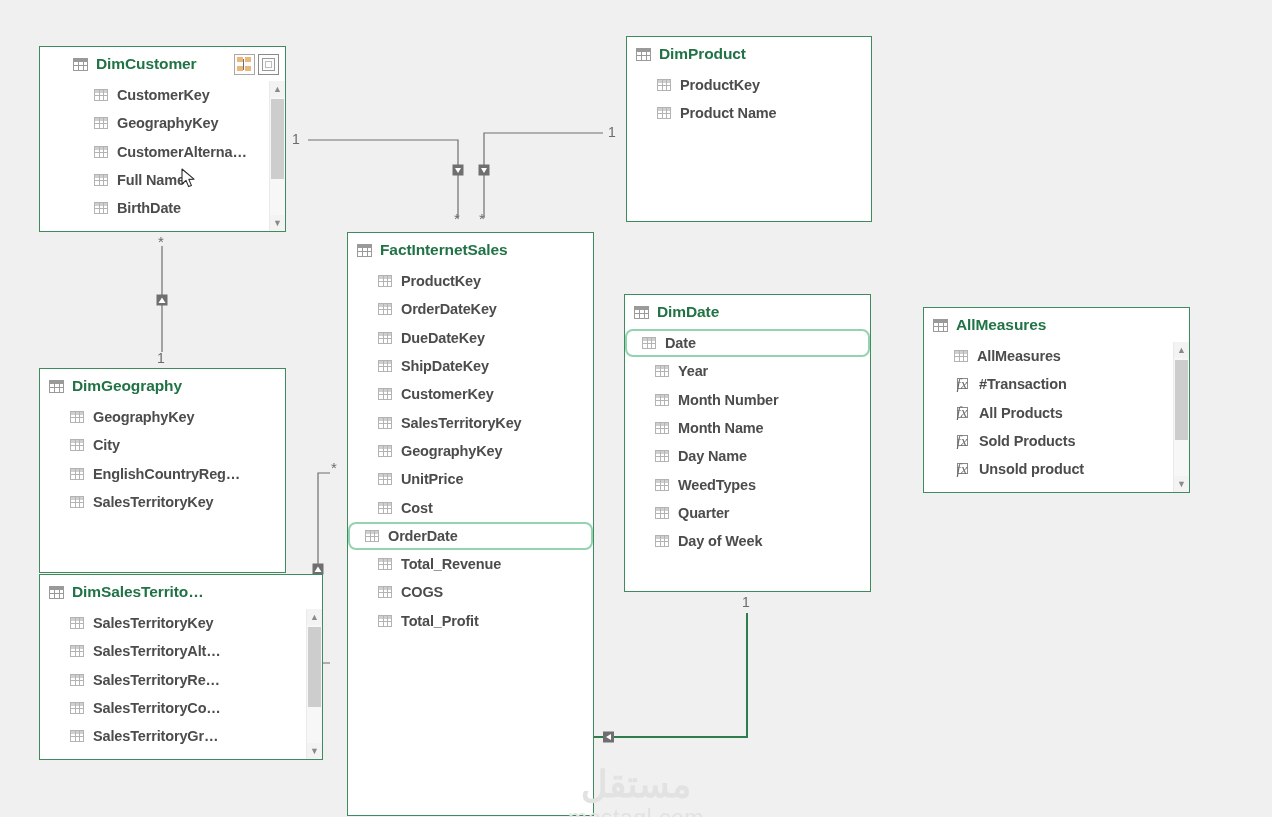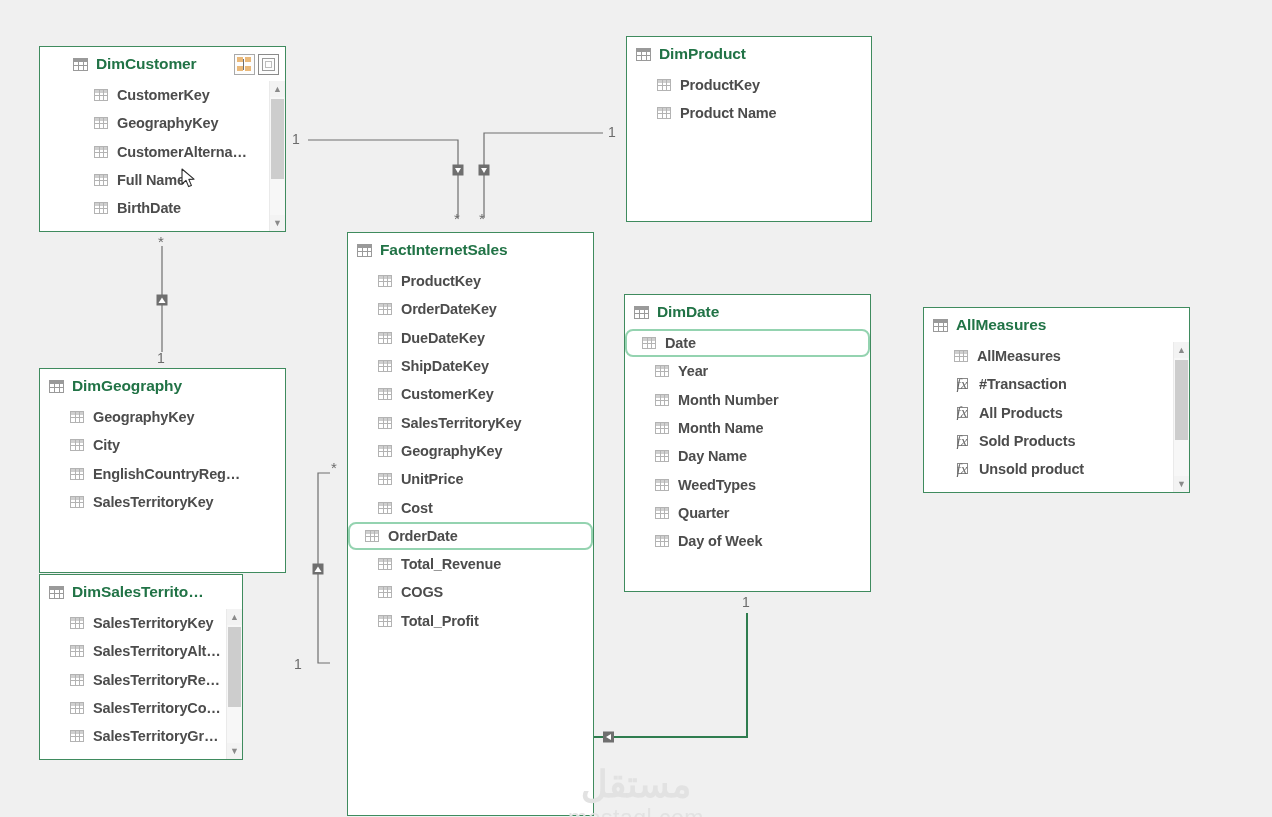--- a/index.html
+++ b/index.html
@@ -436,21 +436,21 @@
           <span class="ico-field"></span>
           <span class="lbl">EnglishCountryReg…</span>
         </div>
       <div class="row">
           <span class="ico-field"></span>
           <span class="lbl">SalesTerritoryKey</span>
         </div>
     </div>
   </div>
 
-  <div class="tbl" style="left:39px; top:574px; width:204px; height:186px;">
+  <div class="tbl" style="left:39px; top:574px; width:284px; height:186px;">
     <div class="tbl-head">
       <span class="ico-table"></span>
       <span class="tbl-title">DimSalesTerrito…</span>
     </div>
     <div class="rows">
       <div class="row">
           <span class="ico-field"></span>
           <span class="lbl">SalesTerritoryKey</span>
         </div>
       <div class="row">

